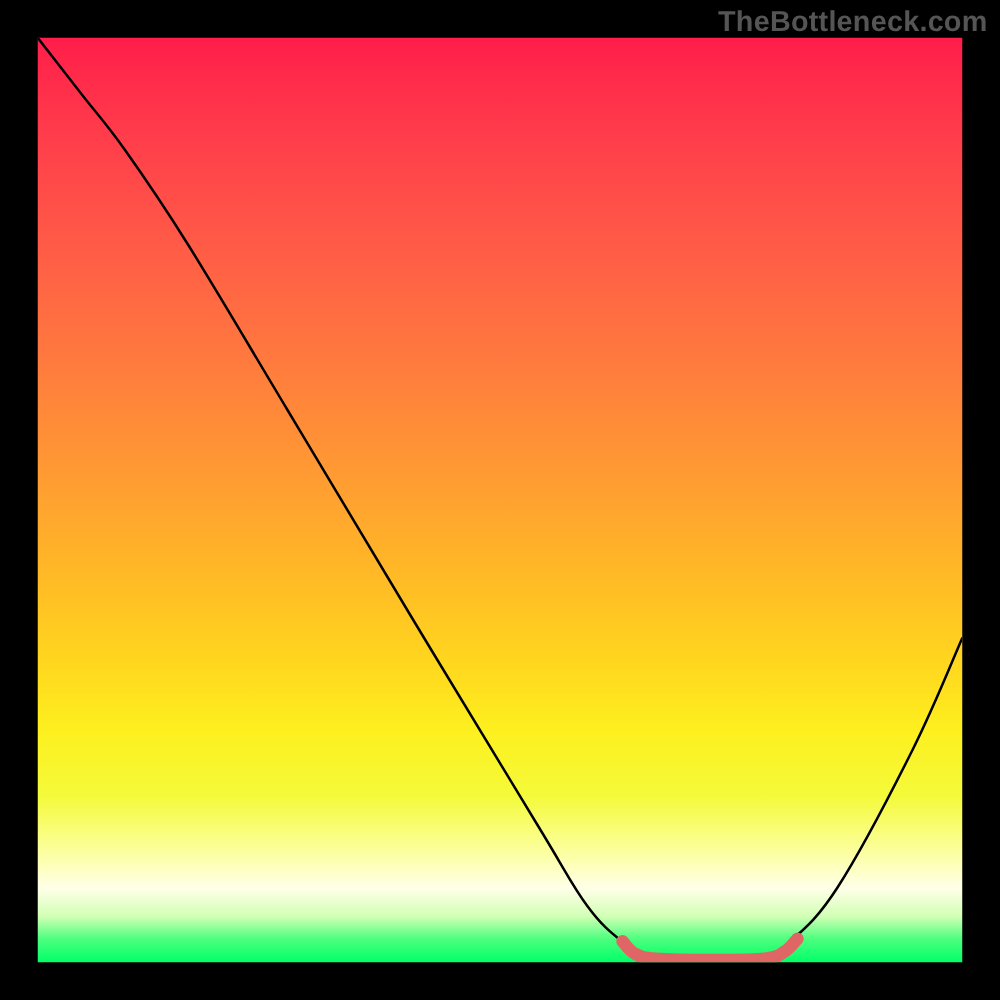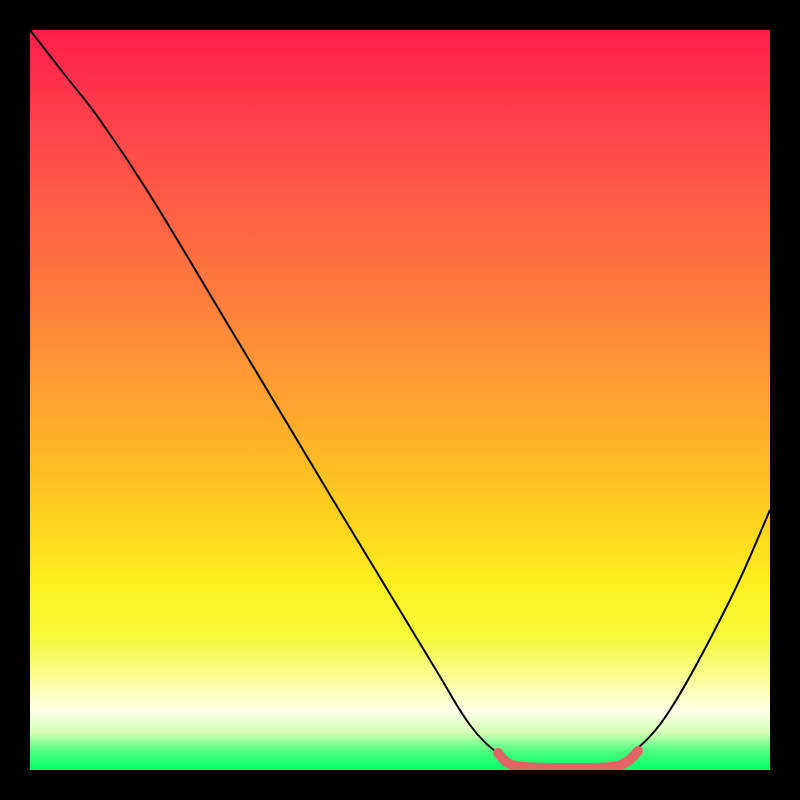--- a/index.html
+++ b/index.html
@@ -64,20 +64,21 @@
     top: 0;
     width: 100%;
     height: 100%;
     z-index: 5;
   }
 </style>
 </head>
 <body>
 
 <div class="container">
+  <div class="watermark">TheBottleneck.com</div>
 
   <div class="plot-area">
     <div class="gradient"></div>
 
     <svg class="curve-svg" viewBox="0 0 740 740" preserveAspectRatio="none">
       <path id="series-curve" fill="none" d="M 0 0 C 6.3 8.1, 22.4 28.8, 35 45 C 47.6 61.2, 54.7 68.4, 70 90 C 85.3 111.6, 96.6 127.56, 120 165 C 143.4 202.44, 167.6 244, 200 298 C 232.4 352, 264 405.24, 300 465 C 336 524.76, 374.8 588.6, 400 630 C 425.2 671.4, 427.4 677.9, 440 695 C 452.6 712.1, 461 717.8, 470 725 C 479 732.2, 481 732.66, 490 735 C 499 737.34, 507.4 737.46, 520 738 C 532.6 738.54, 549.2 738.54, 560 738 C 570.8 737.46, 572.8 737.34, 580 735 C 587.2 732.66, 589.2 734.9, 600 725 C 610.8 715.1, 622 707.9, 640 680 C 658 652.1, 682 606, 700 570 C 718 534, 732.8 496.2, 740 480" stroke="#000000" stroke-width="2"></path>
       <path id="series-marker" fill="none" d="M 468 723 C 469.8 724.8, 473.14 730.48, 478 733 C 482.86 735.52, 483.84 736.1, 495 737 C 506.16 737.9, 524.34 738, 540 738 C 555.66 738, 571.56 738.26, 582 737 C 592.44 735.74, 593.32 733.88, 598 731 C 602.68 728.12, 606.2 722.8, 608 721" stroke="#e06666" stroke-width="10" stroke-linecap="round" stroke-linejoin="round"></path>
     </svg>
   </div>
 </div>

